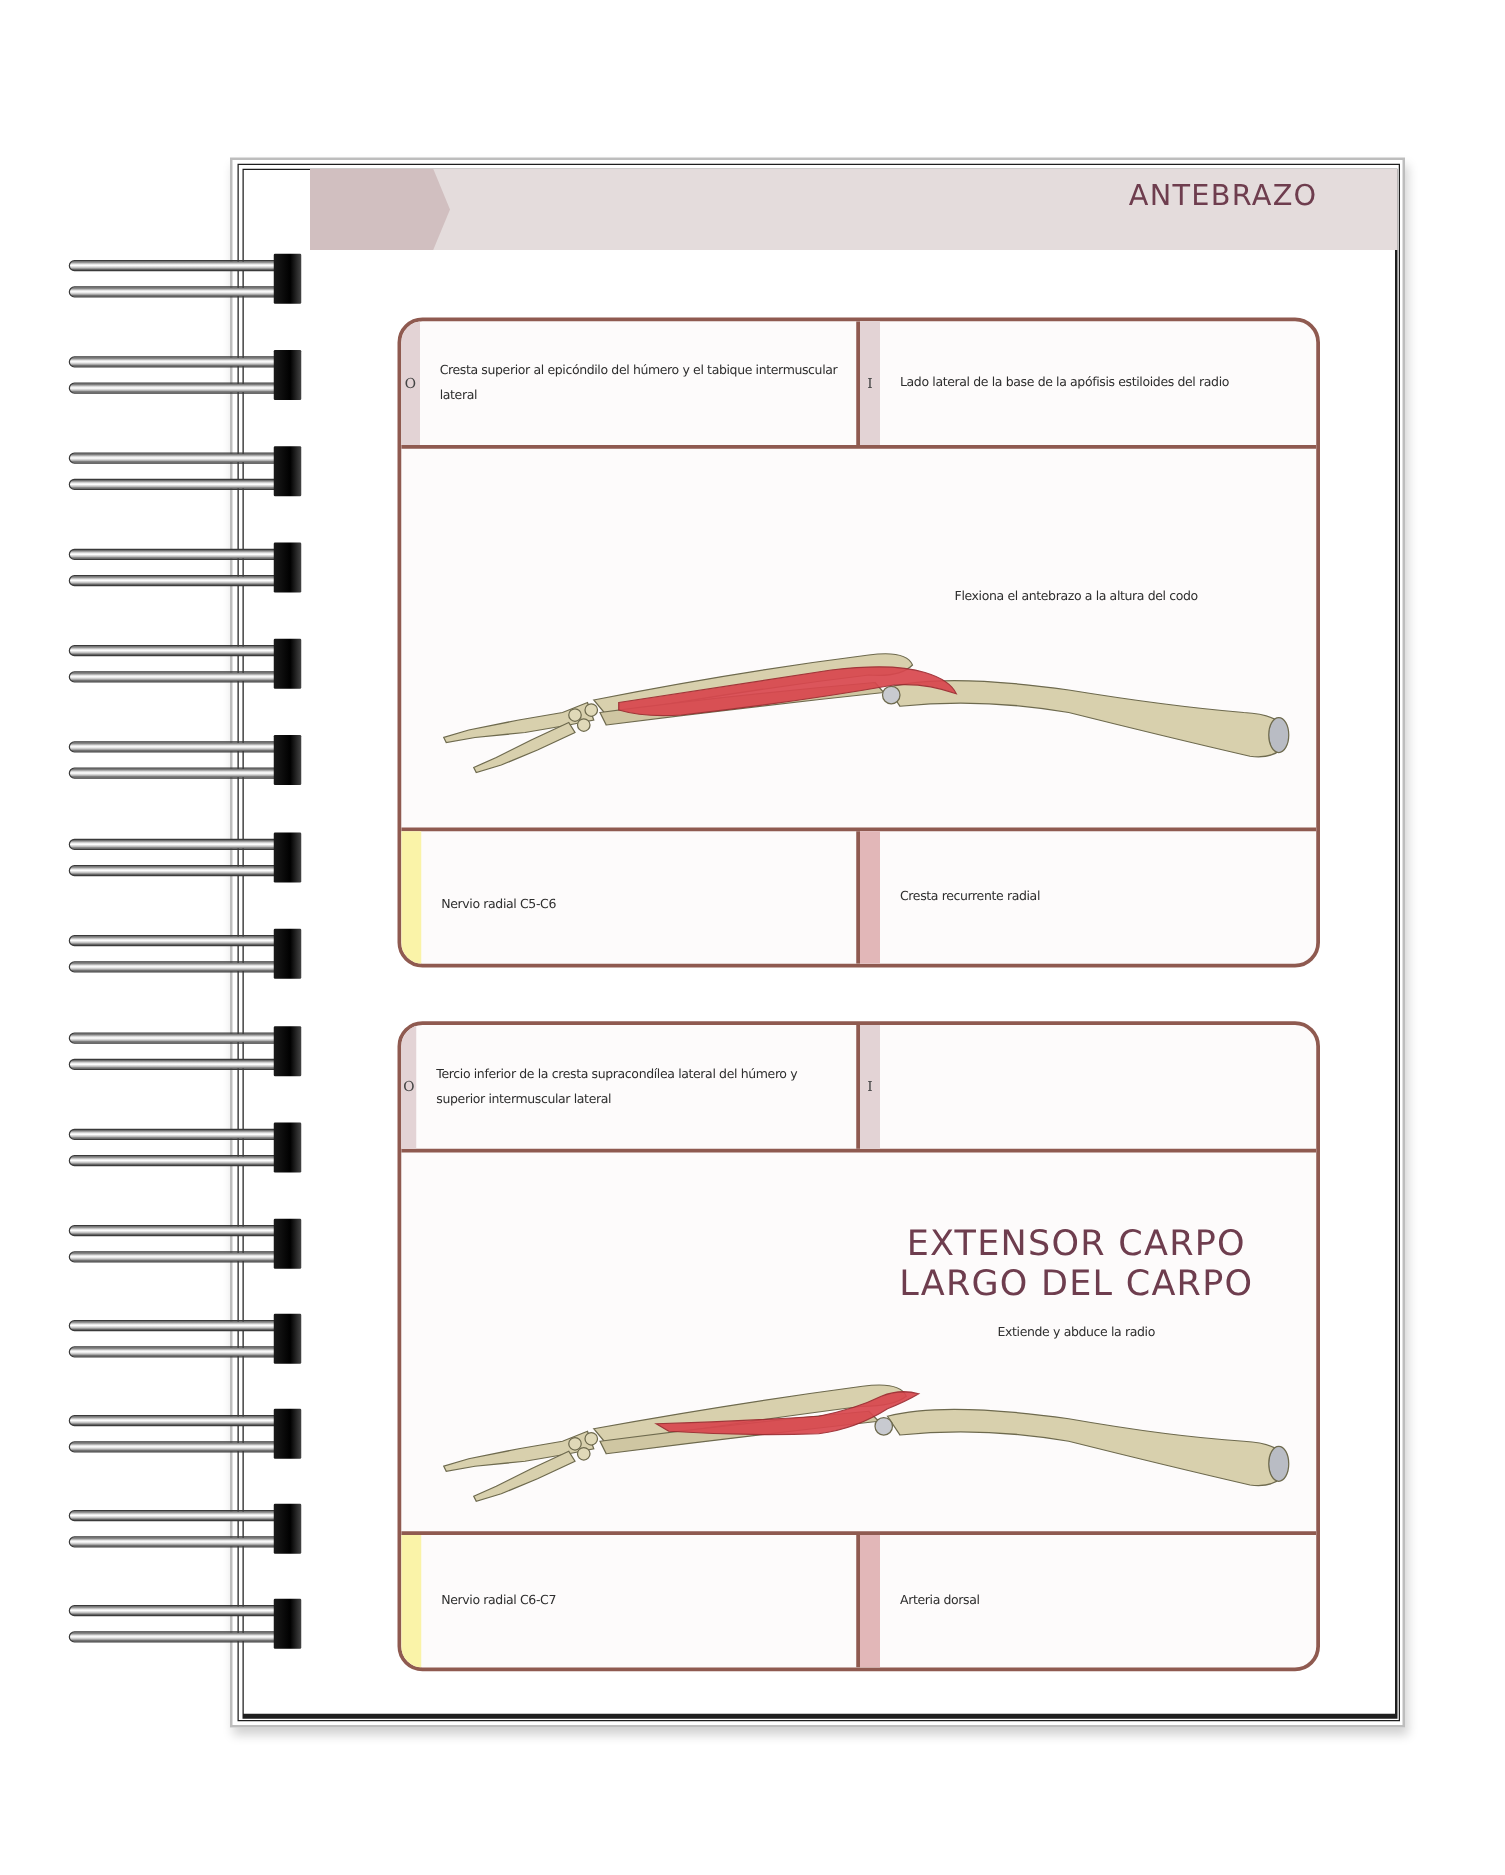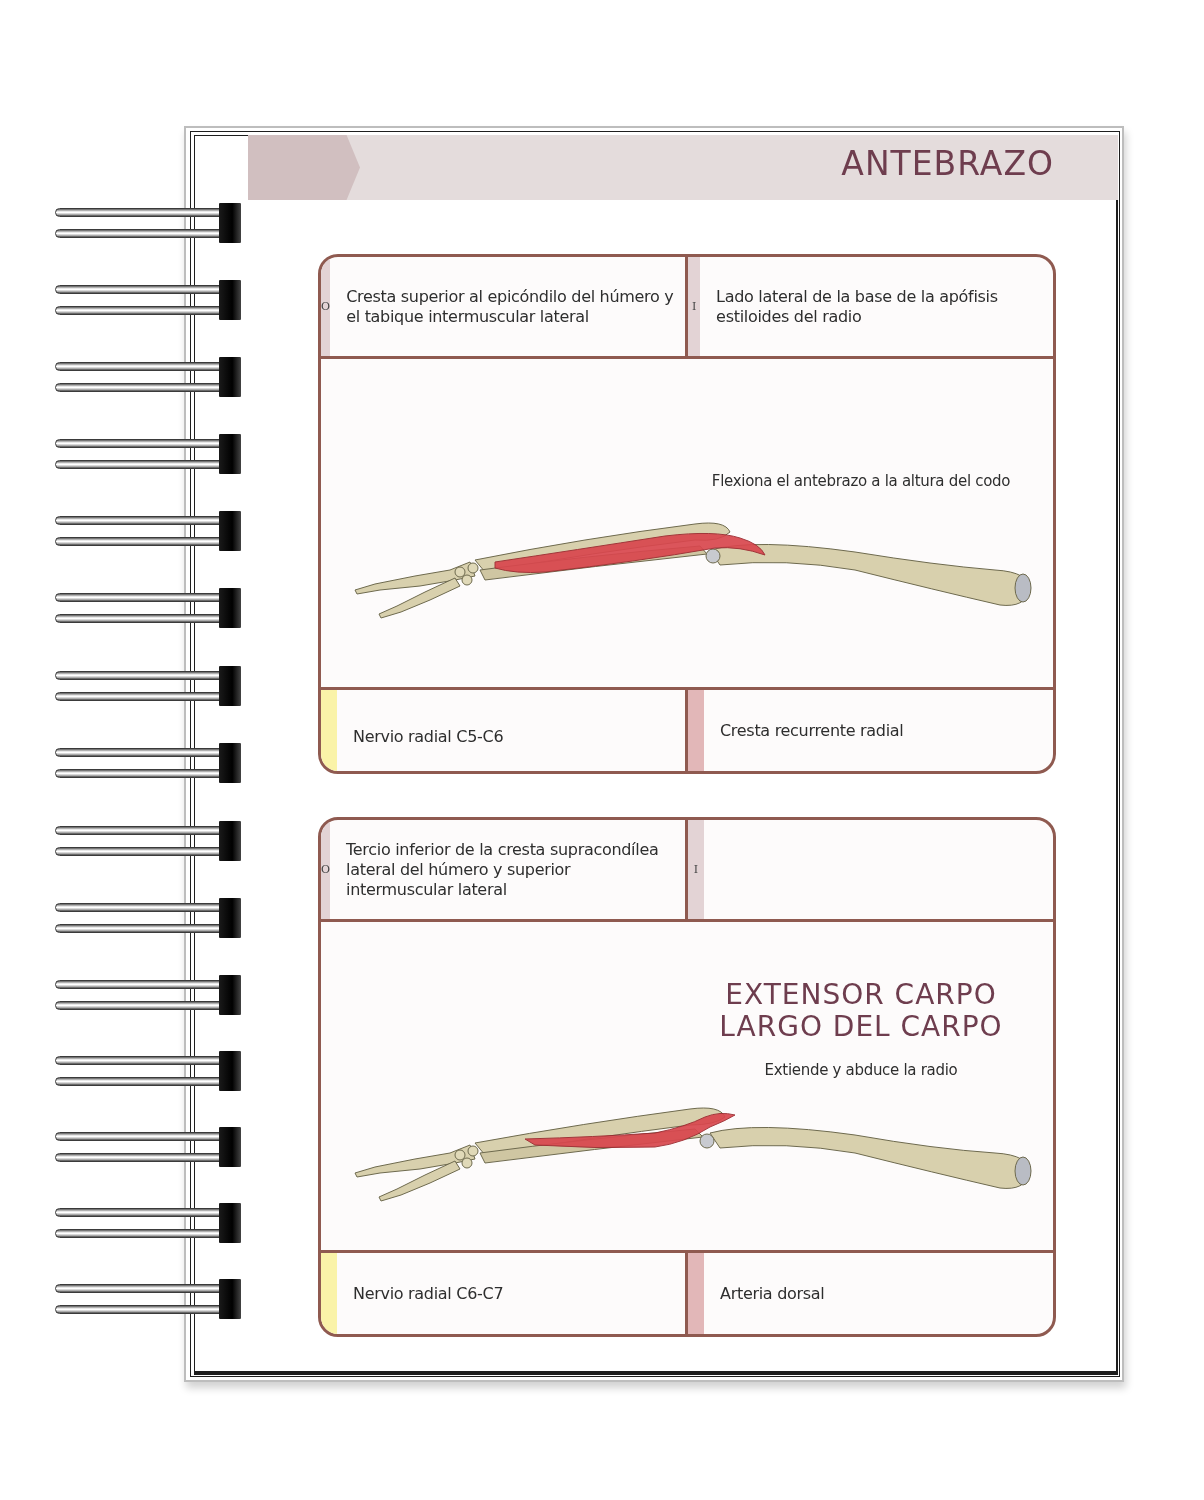--- a/index.html
+++ b/index.html
@@ -27,21 +27,21 @@
     position: absolute; left: 248px; top: 135px; width: 870px; height: 65px;
     background: #e4dcdc;
   }
   .header-arrow {
     position: absolute; left: 248px; top: 135px; width: 112px; height: 65px;
     background: #d1bfc0;
     clip-path: polygon(0 0, 88% 0, 100% 50%, 88% 100%, 0 100%);
   }
   .header-title {
     position: absolute; right: 150px; top: 144px;
-    font-family: "DejaVu Sans", sans-serif; font-size: 33px; letter-spacing: 1px;
+    font-family: "DejaVu Sans", sans-serif; font-size: 23px; letter-spacing: 1px;
     color: #6e3d4e; font-weight: normal;
   }
 
   
   .ring { position: absolute; left: 55px; width: 190px; height: 34px; }
   .ring .wire {
     position: absolute; left: 0; width: 172px; height: 9px; border-radius: 5px;
     background: linear-gradient(to bottom, #5a5a5a 0%, #e8e8e8 35%, #ffffff 50%, #bcbcbc 75%, #4a4a4a 100%);
     border: 1px solid #3a3a3a;
   }
@@ -53,46 +53,46 @@
     border-radius: 1px;
   }
 
   
   .card {
     position: absolute; left: 318px; width: 738px;
     border: 3px solid #8f5a50; border-radius: 20px; background: #fdfbfb; overflow: hidden;
   }
   .card-row { position: absolute; left: 0; width: 100%; display: flex; }
   .row-top { top: 0; height: 102px; border-bottom: 3px solid #8f5a50; }
-  .row-bottom { bottom: 0; height: 84px; border-top: 3px solid #8f5a50; justify-content: space-between; }
+  .row-bottom { bottom: 0; height: 109px; border-top: 3px solid #8f5a50; justify-content: space-between; }
   .cell { position: relative; flex: 0 0 auto; height: 100%; display: flex; align-items: center; }
   .cell.left { width: 367px; border-right: 3px solid #8f5a50; }
   .cell.right { flex: 1 1 auto; }
   .tag {
     width: 16px; height: 100%; display: flex; align-items: center; justify-content: center;
     font-family: "DejaVu Serif", serif; font-size: 11px; color: #444;
   }
   .tag.pink { background: #e3d3d5; }
   .tag.yellow { background: #faf3a8; }
   .tag.rose { background: #e2b7b8; }
   .cell-text {
-    padding-left: 16px; padding-right: 10px; font-size: 16px; line-height: 20px; color: #2e2e2e;
+    padding-left: 16px; padding-right: 10px; font-size: 10px; line-height: 20px; color: #2e2e2e;
     font-family: "DejaVu Sans", sans-serif; letter-spacing: -0.3px;
   }
   .cell-text.down { position: relative; top: 6px; }
 
   .card-body { position: absolute; left: 0; width: 100%; }
   .muscle-title {
     position: absolute; left: 390px; width: 300px; text-align: center;
     font-size: 28px; line-height: 36px; letter-spacing: 1px; color: #6e3d4e;
     font-family: "DejaVu Sans", sans-serif;
   }
   .muscle-action {
     position: absolute; left: 340px; width: 400px; text-align: center;
-    font-size: 15px; color: #2e2e2e; letter-spacing: -0.3px;
+    font-size: 10px; color: #2e2e2e; letter-spacing: -0.3px;
   }
   .arm-svg { position: absolute; left: 14px; }
 </style>
 </head>
 <body>
 
 <div class="page-shadow"></div>
 <div class="page-frame-outer"></div>
 <div class="page-frame"></div>
 

